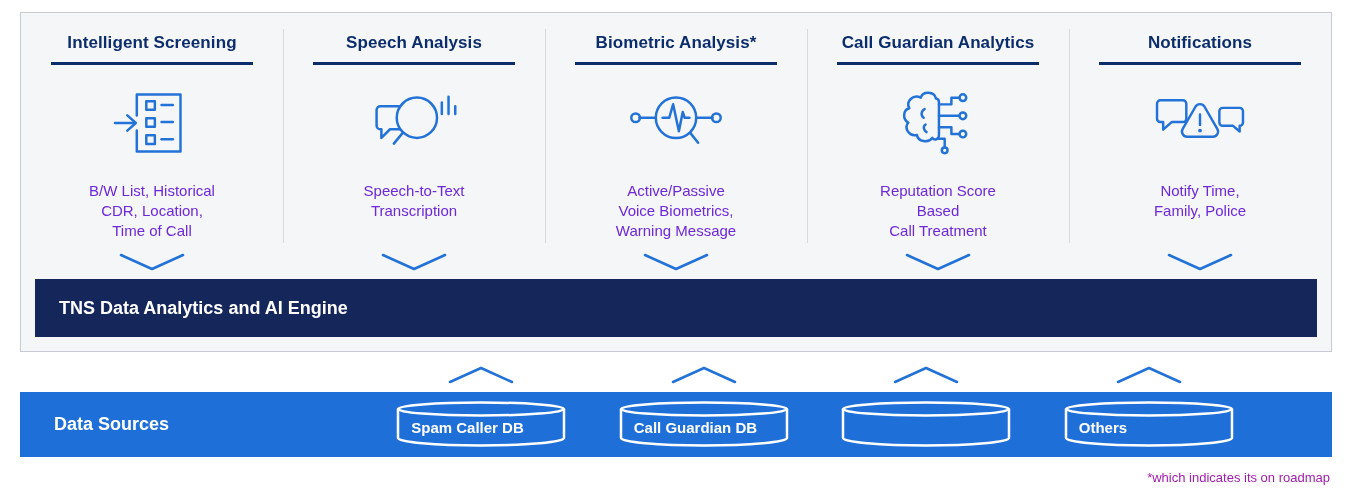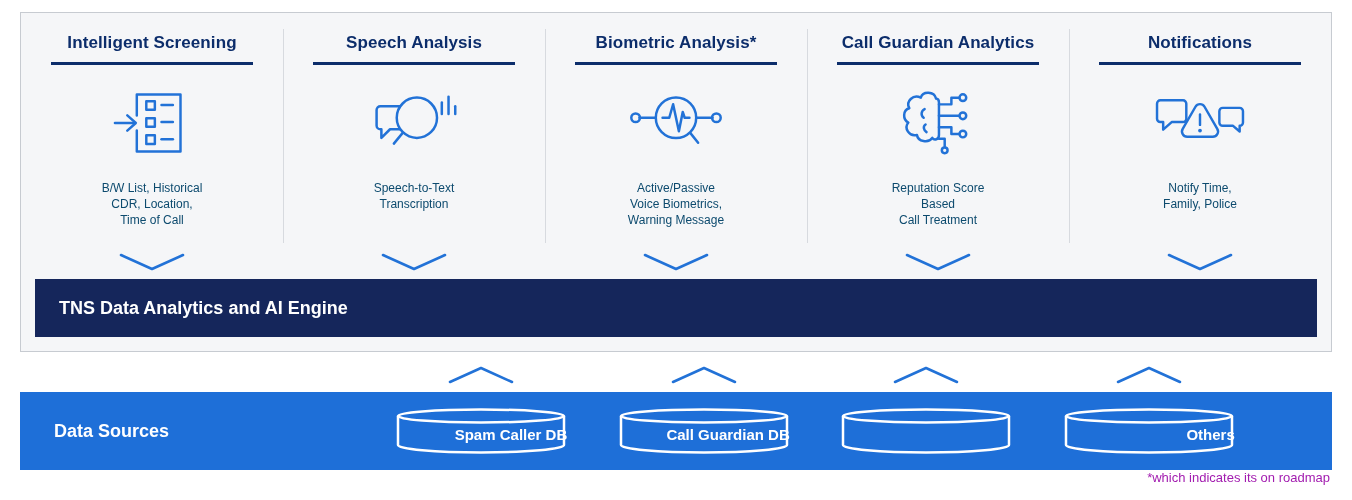--- a/index.html
+++ b/index.html
@@ -12,42 +12,42 @@
              background:#f5f6f8; border:1px solid #c7cbd1;
              display:flex; flex-direction:column; }
   .columns { flex:1; display:flex; }
   .column { flex:1; position:relative; display:flex; flex-direction:column;
             align-items:center; padding-top:20px; }
   .column + .column::before { content:""; position:absolute; left:0; top:16px;
             height:214px; width:1px; background:#d7dadf; }
   .col-title { color:#0c2d6b; font-weight:bold; font-size:17px; letter-spacing:.1px; }
   .title-underline { width:202px; height:3px; background:#0c2d6b; margin-top:9px; }
   .icon-wrap { height:104px; display:flex; align-items:center; justify-content:center; margin-top:6px; }
-  .col-desc { color:#0c4a6e; font-size:12px; line-height:1.32; white-space:pre-line;
+  .col-desc { color:#6d28d9; font-size:15px; line-height:1.32; white-space:pre-line;
               text-align:center; min-height:62px; margin-top:6px; }
   .chevron { margin-top:8px; height:22px; }
 
   .engine-bar { margin:6px 14px 14px; height:76px; background:#15265b;
                 display:flex; align-items:center; padding:0 24px; }
   .engine-label { color:#ffffff; font-weight:bold; font-size:18px; }
 
   
   .mid-row { position:absolute; left:20px; top:358px; width:1312px; height:28px;
              display:flex; align-items:flex-end; }
   .spacer-left { width:350px; flex:0 0 350px; }
   .spacer-right { width:72px; flex:0 0 72px; }
   .slot { flex:1; display:flex; justify-content:center; align-items:center; }
 
   
-  .data-bar { position:absolute; left:20px; top:392px; width:1312px; height:78px;
+  .data-bar { position:absolute; left:20px; top:392px; width:1312px; height:65px;
               background:#1e6fd8; display:flex; align-items:center; }
   .data-label { width:350px; flex:0 0 350px; padding-left:34px; color:#ffffff;
                 font-weight:bold; font-size:18px; }
   .cylinder { position:relative; width:172px; height:49px; }
-  .cyl-label { position:absolute; left:16px; right:0; top:19px; text-align:right;
+  .cyl-label { position:absolute; left:16px; right:0; top:19px; text-align:left;
                color:#ffffff; font-weight:bold; font-size:15px; }
 
   .footnote { position:absolute; right:22px; top:470px; color:#a21caf; font-size:13px; }
 
   svg .stroke { fill:none; stroke:#2272d7; stroke-width:2.6;
                 stroke-linecap:round; stroke-linejoin:round; }
 </style>
 </head>
 <body>
 

